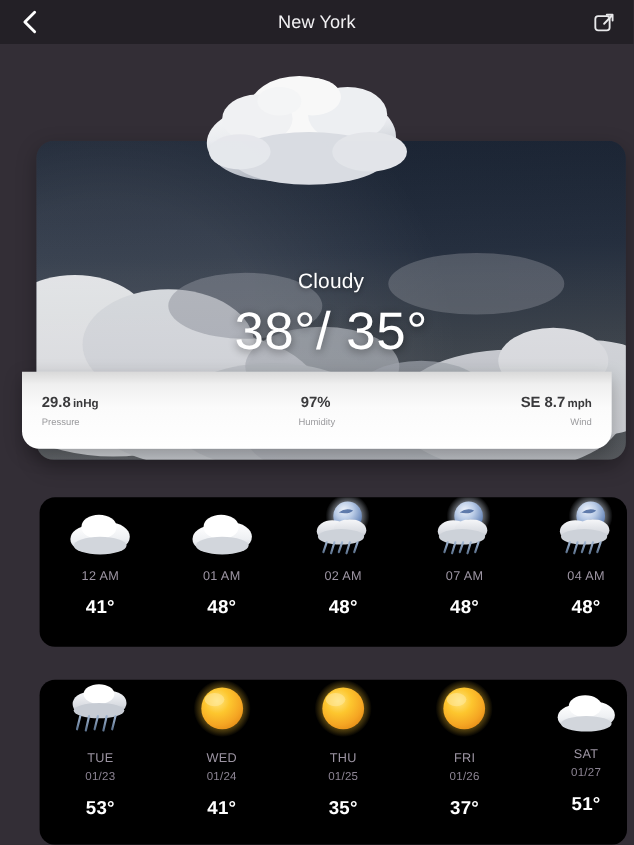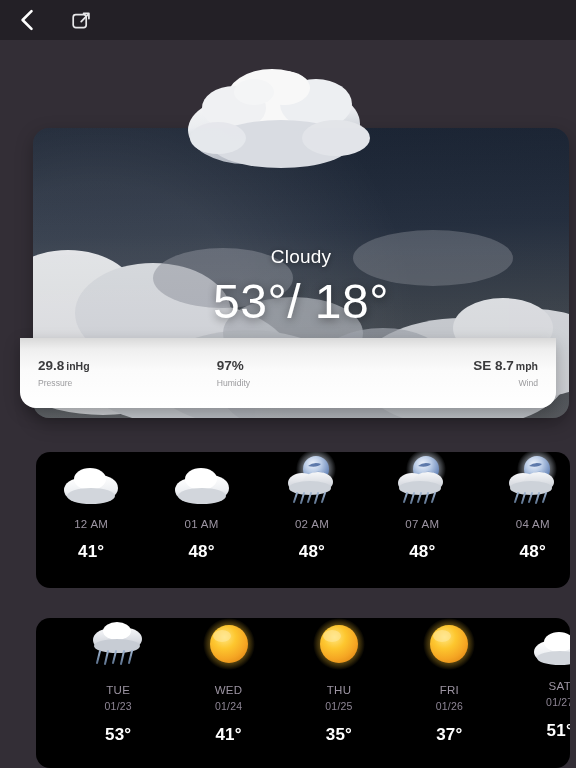--- a/index.html
+++ b/index.html
@@ -72,21 +72,21 @@
   
   .stats{
     position:absolute; left:20px; top:338px; width:536px; height:70px;
     border-radius:0 0 16px 16px;
     background:linear-gradient(180deg,#d9d9d9 0%, #efefef 16%, #fbfbfb 46%, #ffffff 100%);
     z-index:20;
     display:flex; align-items:center;
     box-shadow:0 6px 16px rgba(0,0,0,.26);
   }
   .stat{ flex:1; padding:0 18px; }
-  .stat.mid{ text-align:left; }
+  .stat.mid{ text-align:center; }
   .stat.right{ text-align:right; }
   .stat-val{ color:#3a3a3c; font-size:13.5px; font-weight:700; white-space:nowrap;}
   .stat-unit{ font-size:10.5px; font-weight:700; margin-left:2px; }
   .stat-label{ color:#9b9b9e; font-size:8.6px; margin-top:5px; }
 
   
   .strip{
     position:absolute; left:36px; width:534px;
     background:#000000;
     border-radius:14px;
@@ -96,21 +96,21 @@
   .cell{
     width:110.4px; flex:0 0 110.4px;
     display:flex; flex-direction:column; align-items:center;
   }
   .peek{
     flex:0 0 4px; width:4px; background:#332e36;
   }
   .peek-card{ flex:0 0 20px; width:20px; background:#4c4351; border-radius:14px 0 0 14px;}
 
   .hourly{ top:452px; height:136px; }
-  .daily{ top:618px; height:150px;padding-left:27px; }
+  .daily{ top:618px; height:150px; }
 
   .ico{ height:56px; display:flex; align-items:flex-end; justify-content:center; }
   .ico.small{ height:52px; }
   .lbl{ color:#9c94a2; font-size:11.5px; margin-top:10px; letter-spacing:.3px; }
   .sub{ color:#8d8594; font-size:10.5px; margin-top:4px; letter-spacing:.2px; }
   .tmp{ color:#ffffff; font-size:17px; font-weight:700; margin-top:12px; letter-spacing:.2px; }
   .daily .tmp{ margin-top:13px; }
 </style>
 </head>
 <body>
@@ -157,20 +157,21 @@
     </linearGradient>
   </defs>
 </svg>
 
 <div class="topbar">
   <div class="back-btn">
     <svg class="chev" width="16" height="22" viewBox="0 0 16 22">
       <path d="M12.5 2.2 L3.6 11 L12.5 19.8" fill="none" stroke="#ffffff" stroke-width="2.6" stroke-linecap="round" stroke-linejoin="round"></path>
     </svg>
   </div>
+  <div class="topbar-title">New York</div>
   <div class="share-btn">
     <svg width="20" height="20" viewBox="0 0 20 20">
       <rect x="2.2" y="4.6" width="13" height="13" rx="2.6" fill="none" stroke="#e8e8ea" stroke-width="1.7"></rect>
       <path d="M10.2 11.6 L17.2 4.3" fill="none" stroke="#e8e8ea" stroke-width="1.7" stroke-linecap="round"></path>
       <path d="M12.6 3.4 L17.9 3.4 L17.9 8.6" fill="none" stroke="#e8e8ea" stroke-width="1.7" stroke-linecap="round" stroke-linejoin="round"></path>
     </svg>
   </div>
 </div>
 
 <div class="float-cloud">
@@ -207,21 +208,21 @@
       <ellipse cx="350" cy="230" rx="60" ry="30" fill="#aeb2ba" opacity=".7"></ellipse>
     </g>
     <g opacity=".5">
       <ellipse cx="190" cy="150" rx="70" ry="30" fill="#8f949d"></ellipse>
       <ellipse cx="400" cy="130" rx="80" ry="28" fill="#7f848d"></ellipse>
     </g>
   </svg>
   <div class="hero-overlay"></div>
   <div class="hero-text">
     <div class="hero-cond">Cloudy</div>
-    <div class="hero-temp">53°/ 18°</div>
+    <div class="hero-temp">38°/ 35°</div>
   </div>
 </div>
 
 <div class="stats">
   <div class="stat">
     <div class="stat-val"><span>29.8</span><span class="stat-unit">inHg</span></div>
     <div class="stat-label">Pressure</div>
   </div>
   <div class="stat mid">
     <div class="stat-val"><span>97%</span><span class="stat-unit"></span></div>

